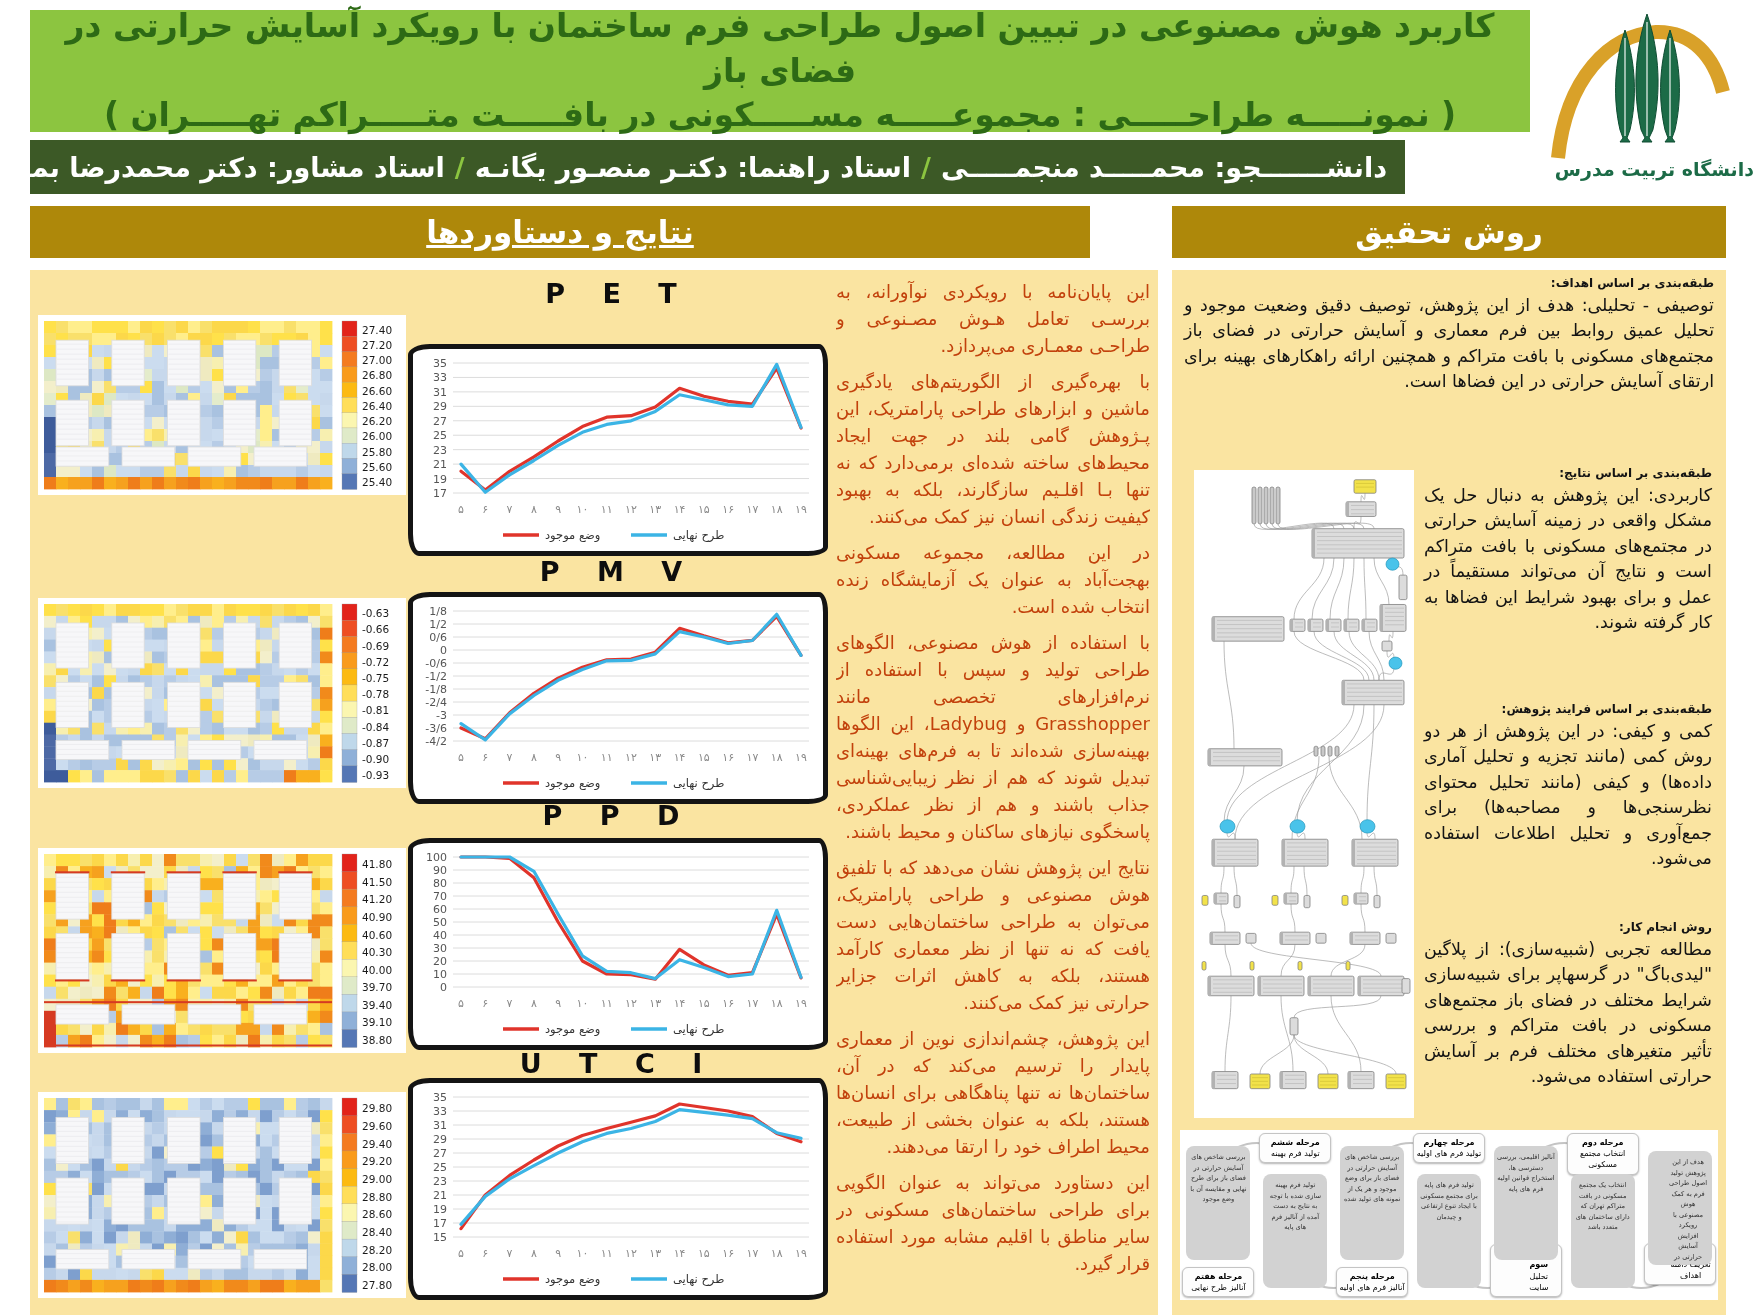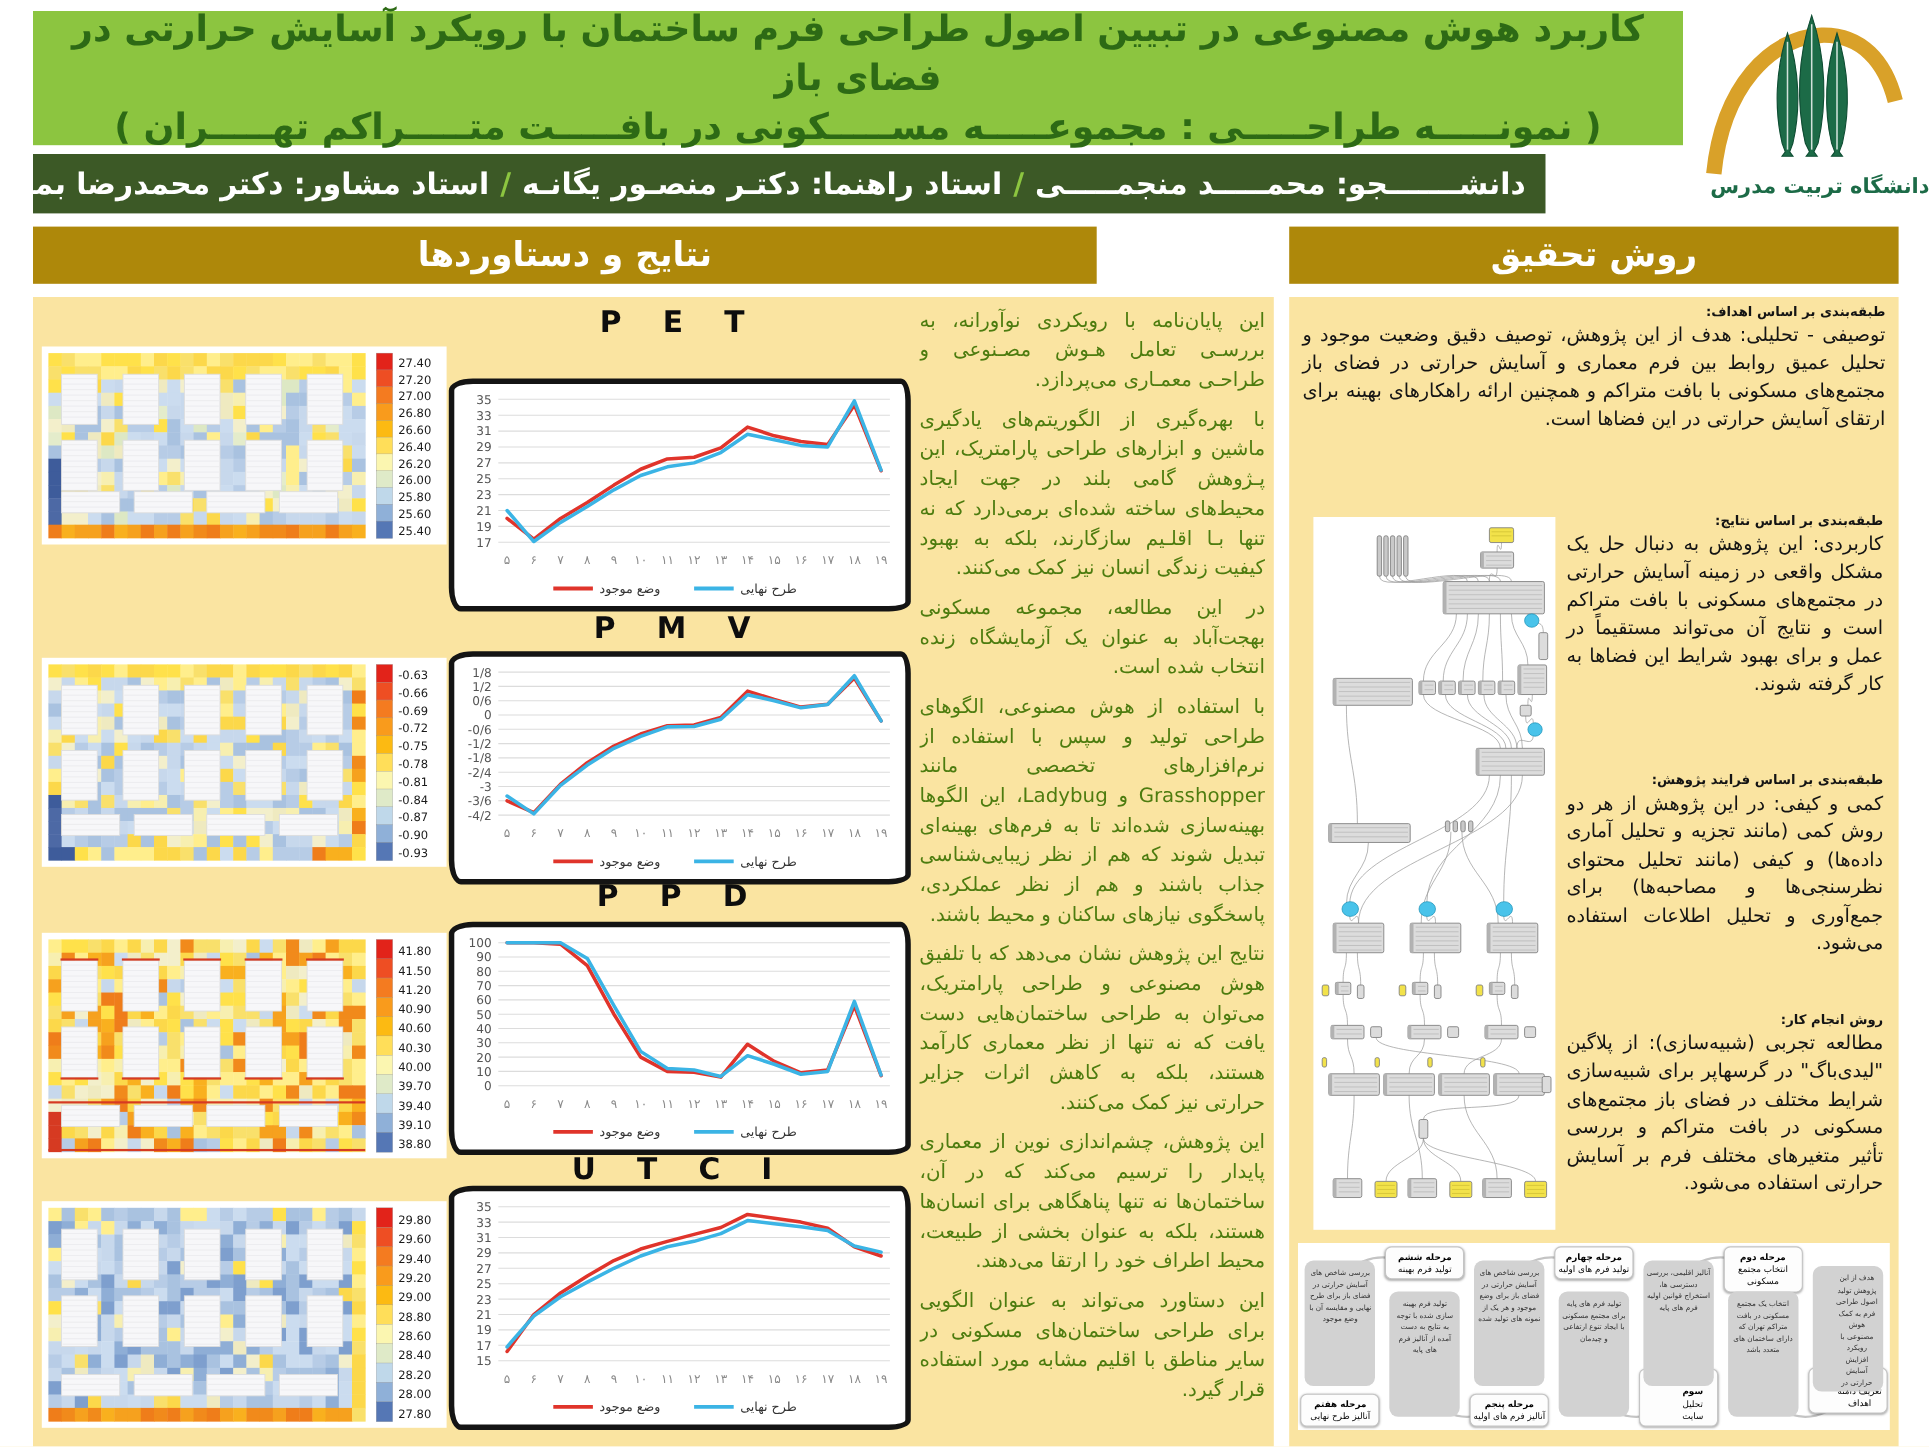--- a/index.html
+++ b/index.html
@@ -17,35 +17,35 @@
     padding:0 18px;white-space:nowrap;overflow:hidden;}
   .credits-band .sep{color:#8CC540;padding:0 10px;}
   .logo{position:absolute;left:1540px;top:0px;width:214px;height:198px;}
   .logo svg{position:absolute;left:0;top:0;}
   .logo-text{position:absolute;left:0;top:158px;width:100%;text-align:right;color:#1C6B47;
     font-weight:bold;font-size:19px;direction:rtl;}
 
   
   .sec-header{position:absolute;top:206px;height:52px;background:#AE880A;color:#ffffff;
     font-weight:bold;font-size:31px;display:flex;align-items:center;justify-content:center;direction:rtl;}
-  .left-h{left:30px;width:967px;}
+  .left-h{left:30px;width:1060px;text-decoration:underline;}
   .right-h{left:1172px;width:554px;}
 
   
   .panel{position:absolute;top:270px;height:1212px;background:#FAE4A1;}
   .left-panel{left:30px;width:1128px;}
   .right-panel{left:1172px;width:554px;}
 
   .row-title{position:absolute;left:378px;width:420px;text-align:center;color:#0d0d0d;
     font-weight:bold;font-size:27px;letter-spacing:14px;}
   .hm-box{position:absolute;left:8px;width:368px;background:#ffffff;}
   .chart-box{position:absolute;left:378px;width:420px;background:#ffffff;border:5px solid #141414;
     border-radius:22px 9px 20px 11px / 11px 20px 9px 22px;}
   .left-text{position:absolute;left:806px;top:8px;width:314px;height:1022px;direction:rtl;
-    text-align:justify;color:#4d7c0f;font-size:18px;line-height:1.5;overflow:hidden;}
+    text-align:justify;color:#c2410c;font-size:18px;line-height:1.5;overflow:hidden;}
   .left-text p{margin:0 0 9px 0;}
 
   .rblock{position:absolute;direction:rtl;text-align:justify;color:#141414;}
   .rblock .rh{font-weight:bold;font-size:12px;margin-bottom:3px;}
   .rblock .rb{font-size:17.5px;line-height:1.45;}
   .gh-box{position:absolute;left:22px;top:200px;width:220px;height:648px;background:#ffffff;}
   .flow{position:absolute;left:8px;top:860px;width:538px;height:170px;background:#ffffff;}
   .flow svg.arcs{position:absolute;left:0;top:0;z-index:0;}
   .stage{position:absolute;width:74px;height:170px;z-index:1;}
   .stage .lbl{position:absolute;left:1px;width:72px;background:#fdfdfd;border:1px solid #c4c4c4;

